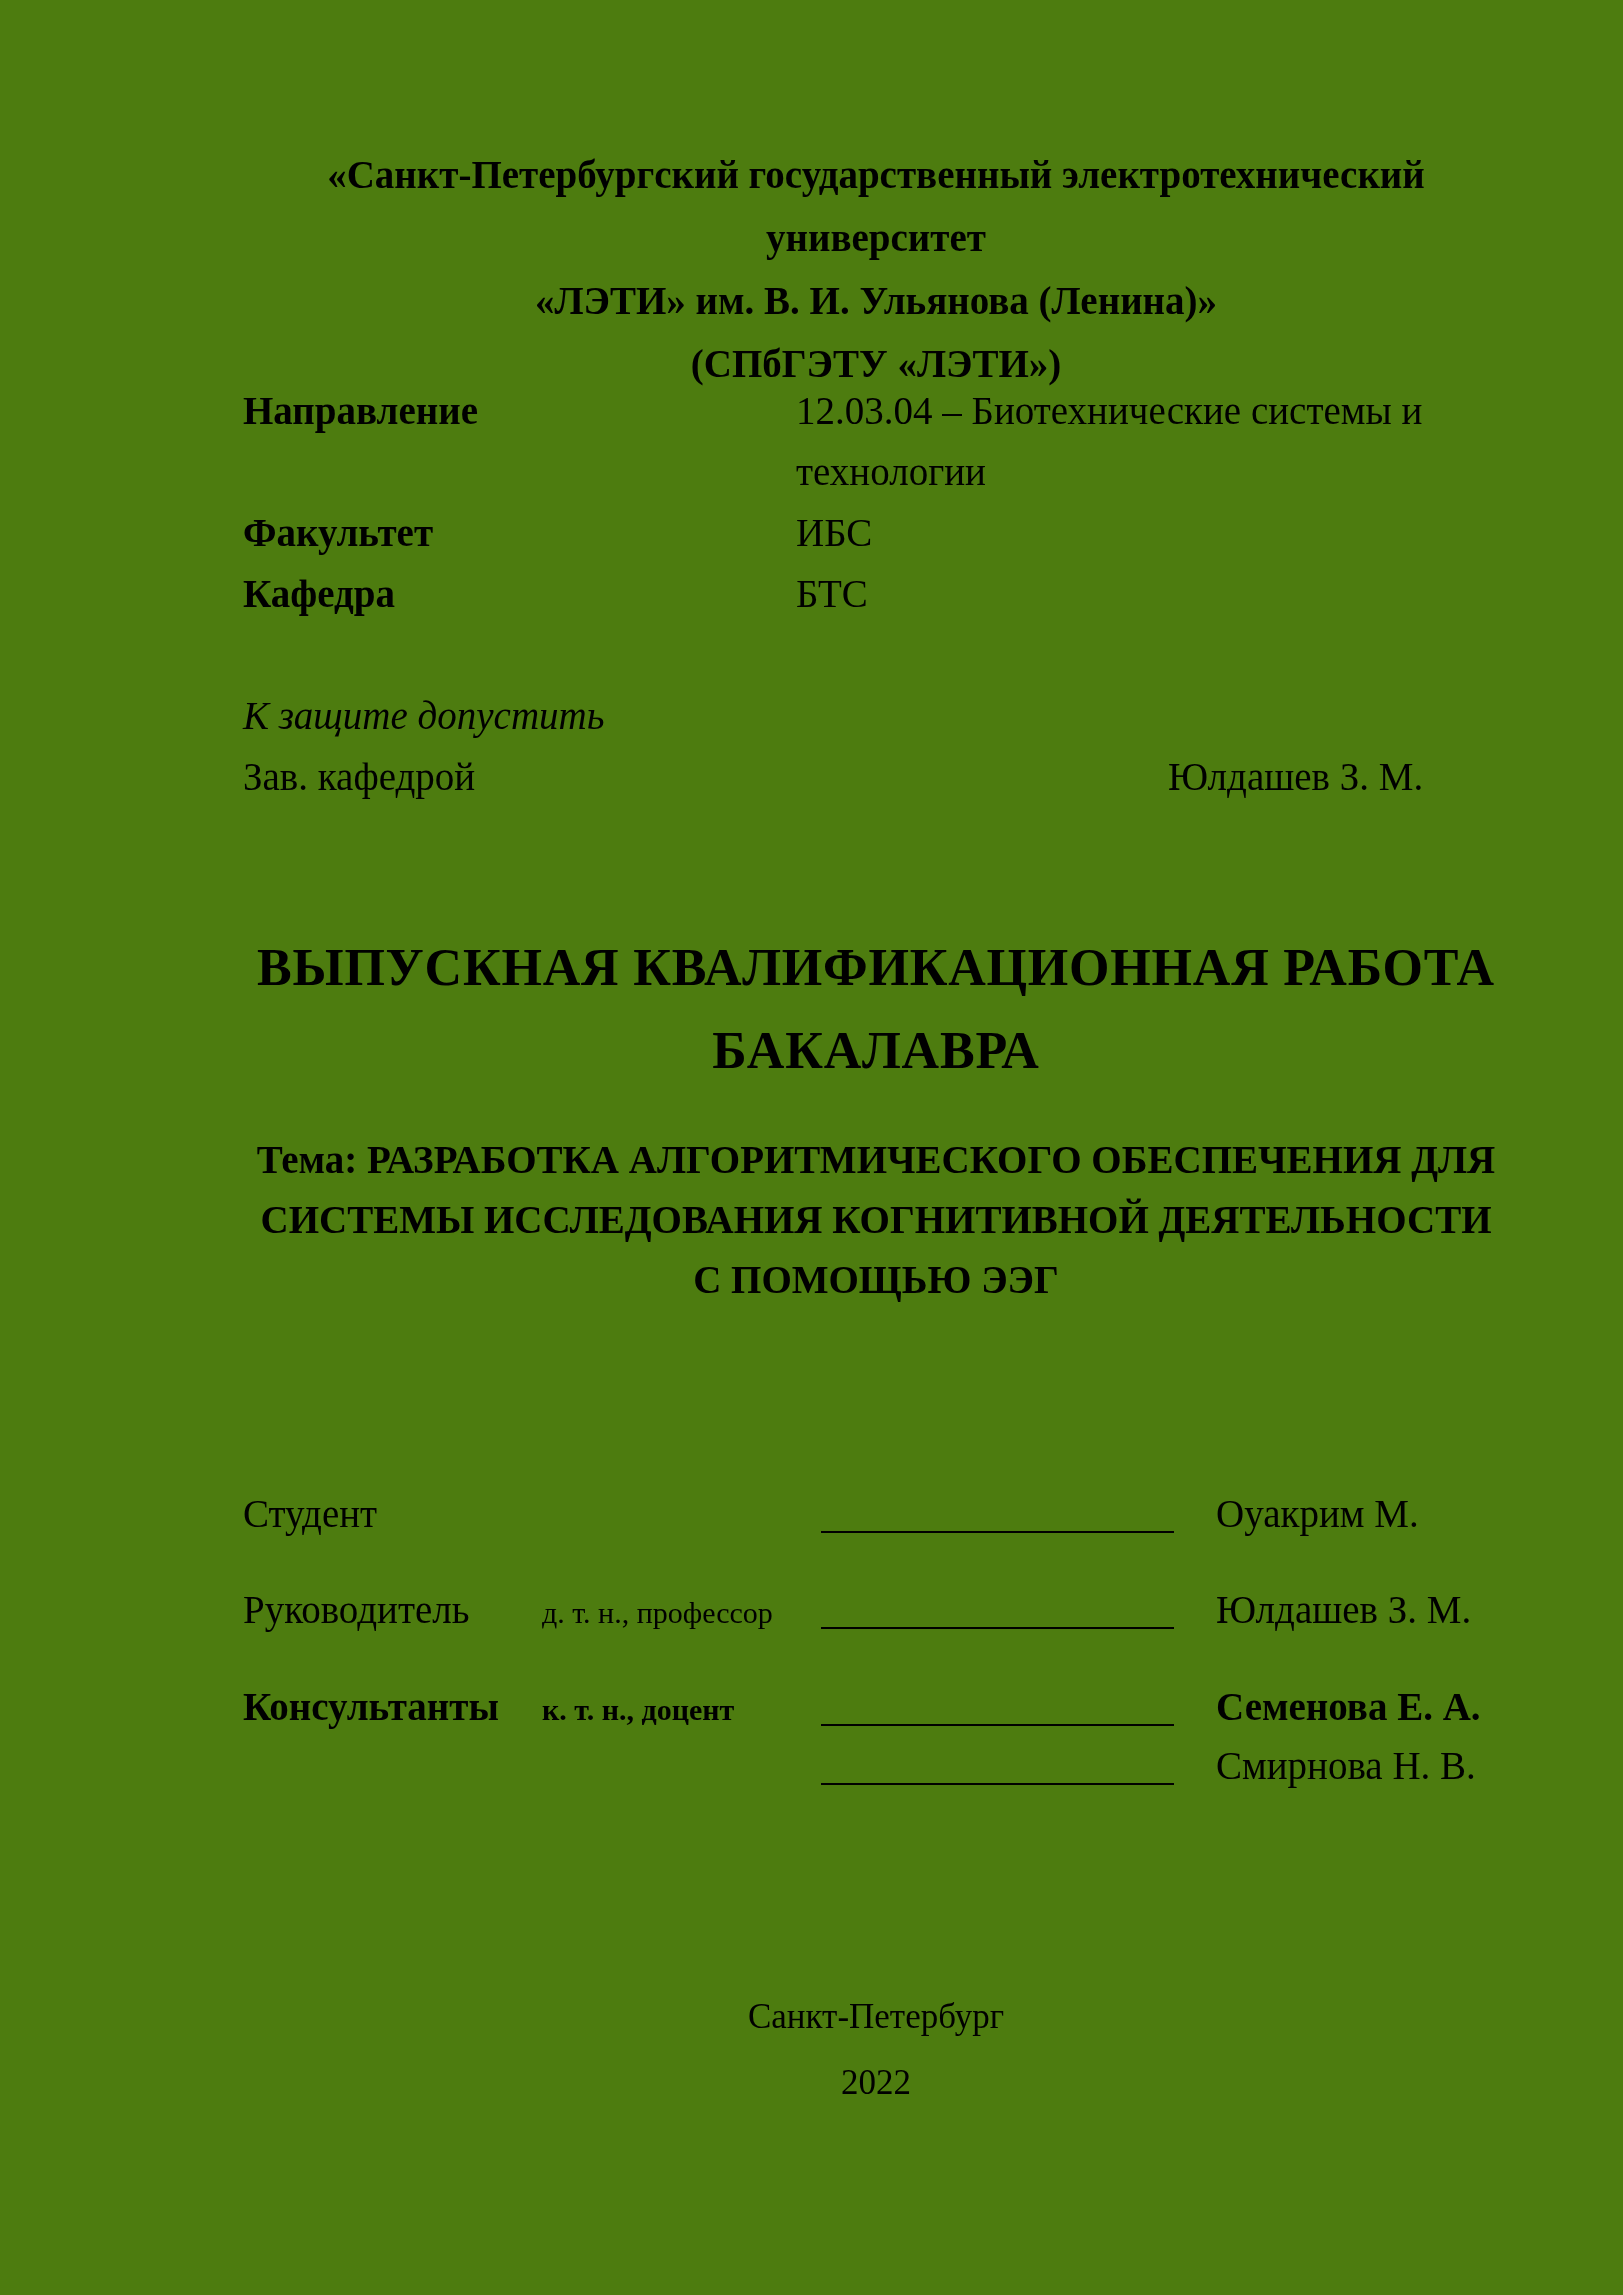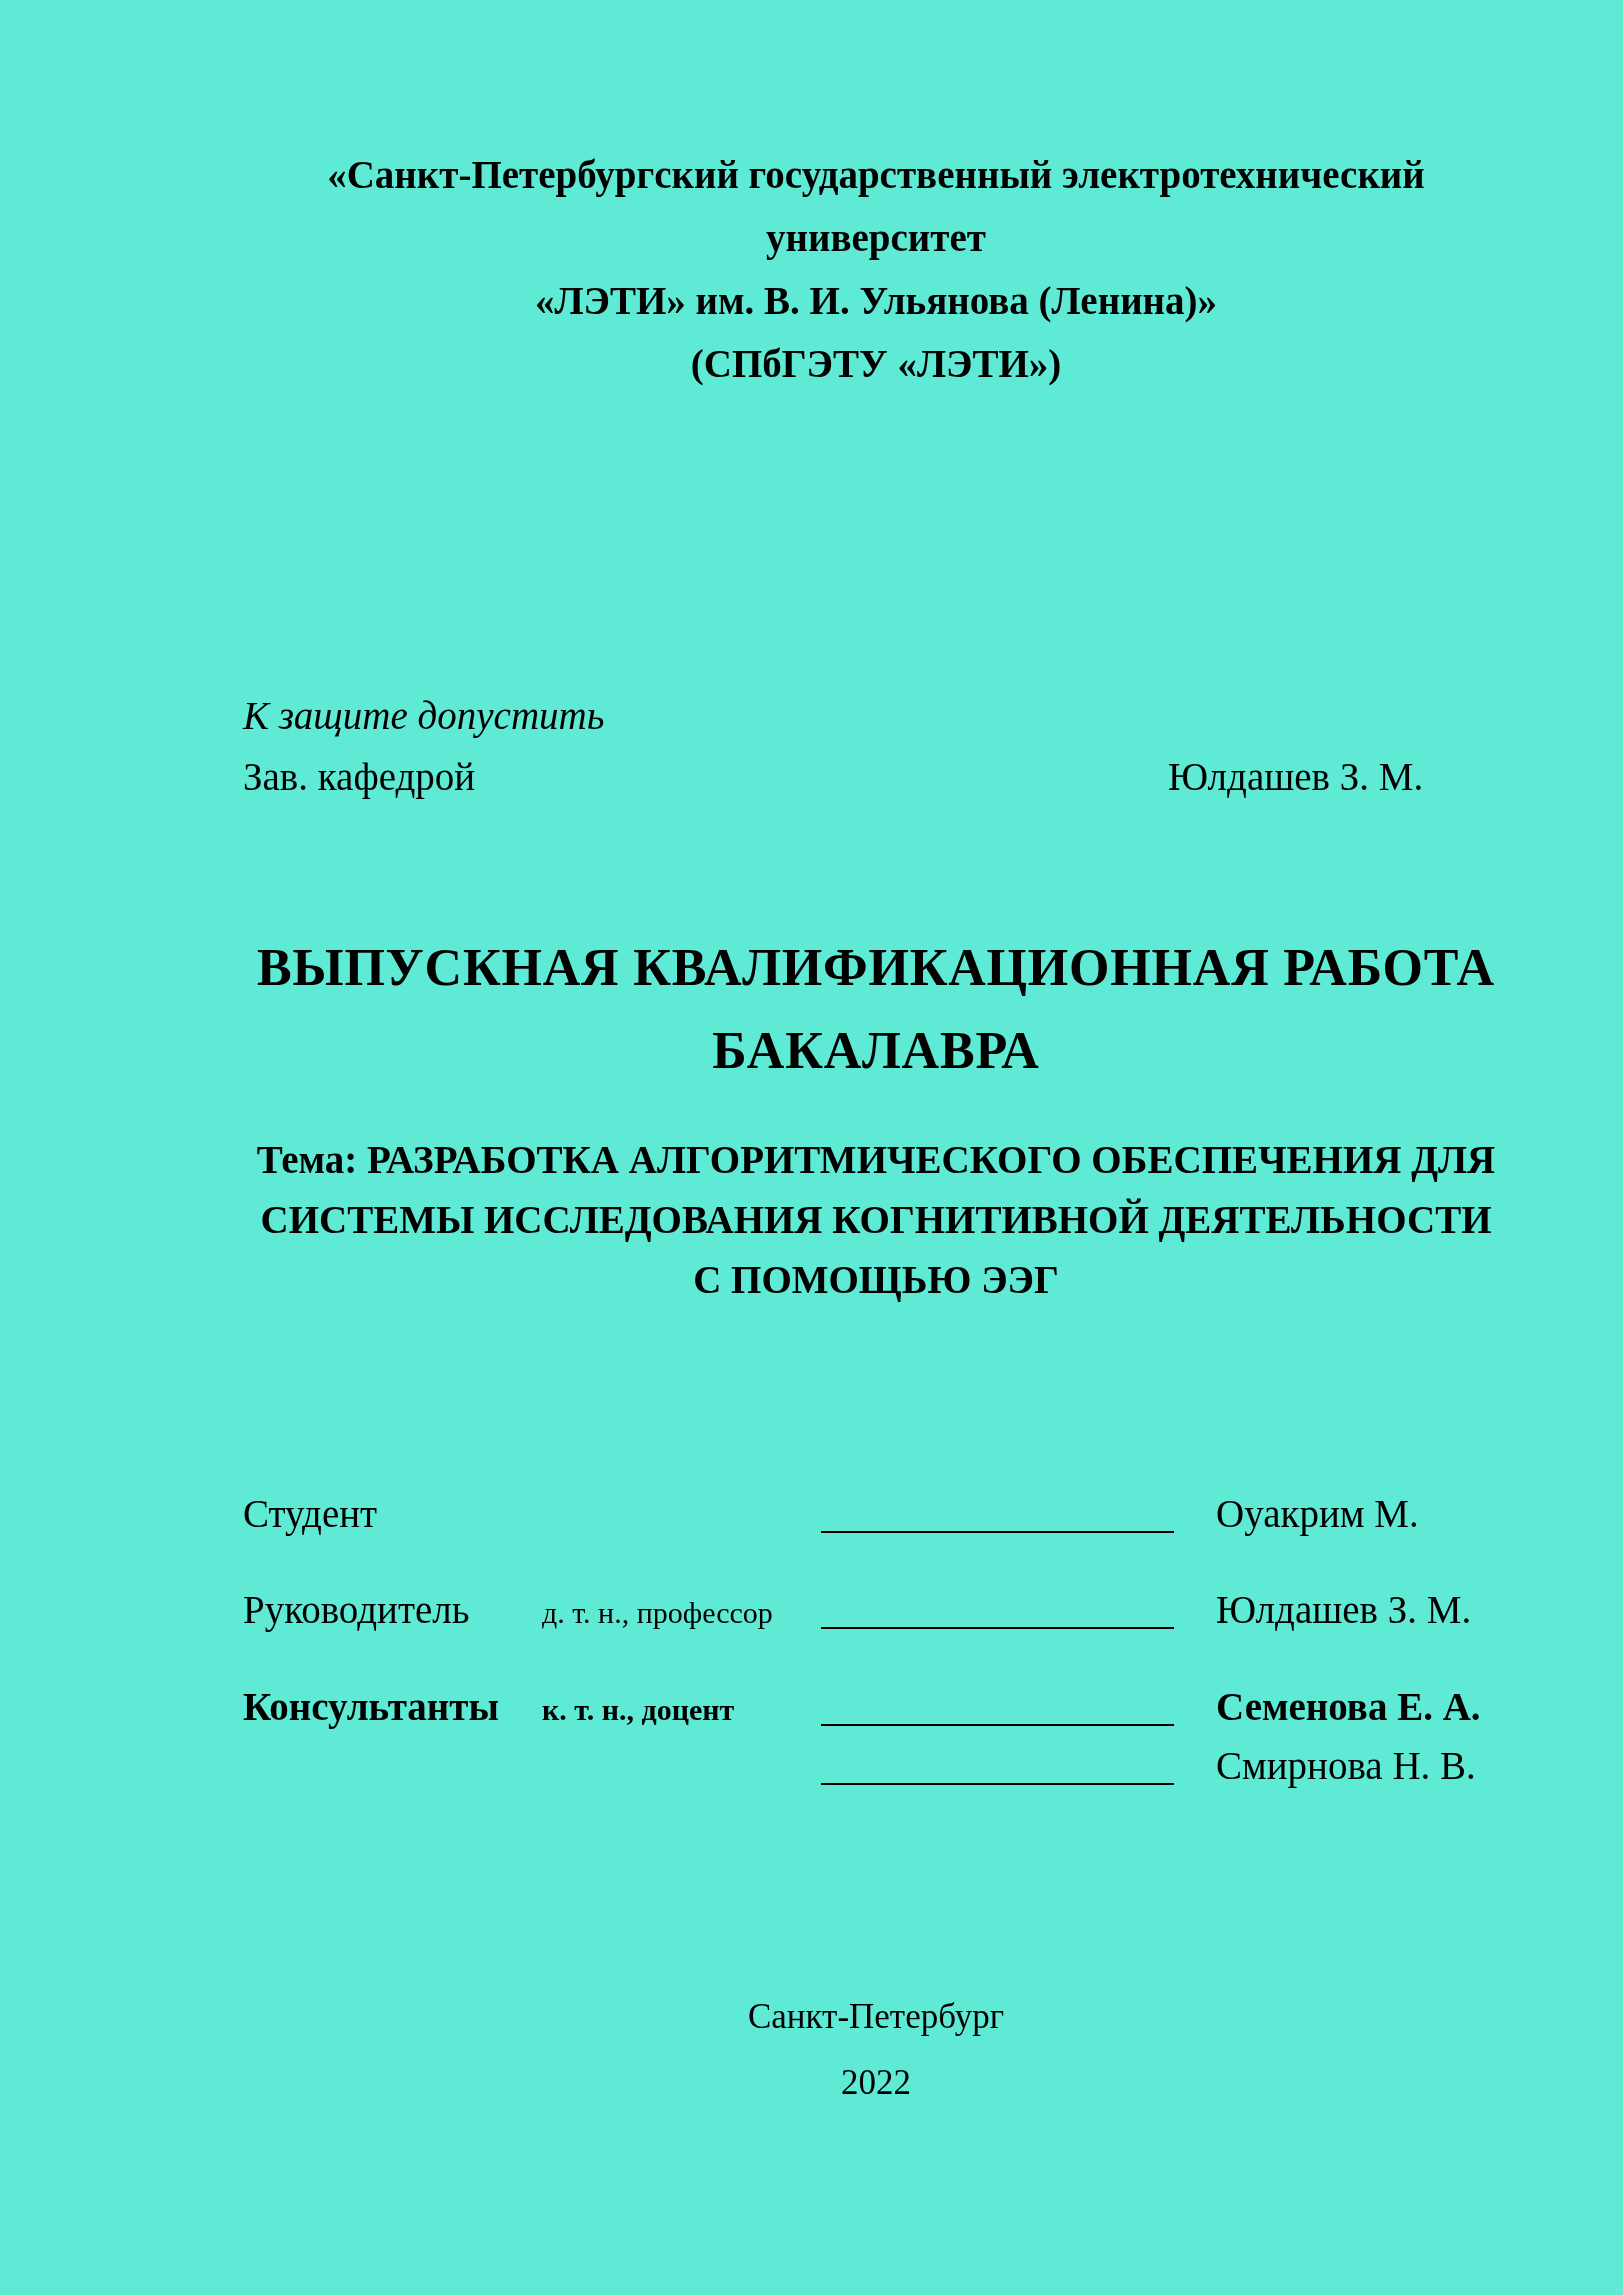--- a/index.html
+++ b/index.html
@@ -1,20 +1,20 @@
 <!DOCTYPE html>
 <html lang="ru" style="font-size:12.6px"><head>
 <meta charset="utf-8">
 <style>
   html, body { margin: 0; padding: 0; background: #e8e8e8; }
   .page {
     position: relative;
     width: 1623px;
     height: 2295px;
-    background: #5eead4;
+    background: #4d7c0f;
     color: #000000;
     font-family: "Liberation Serif", "DejaVu Serif", serif;
     overflow: hidden;
     margin: 0 auto;
   }
   .block { position: absolute; left: 243px; width: 1266px; }
 
   
   .uni-header { top: 143px; text-align: center; font-weight: bold; font-size: 39px; line-height: 63px; }
 
@@ -52,20 +52,28 @@
 <body>
 
 <div class="page">
 
   <div class="block uni-header">
     <div>«Санкт-Петербургский государственный электротехнический университет</div>
     <div>«ЛЭТИ» им. В. И. Ульянова (Ленина)»</div>
     <div>(СПбГЭТУ «ЛЭТИ»)</div>
   </div>
 
+  <div class="block details">
+    <div class="label">Направление</div>
+    <div class="value">12.03.04 – Биотехнические системы и технологии</div>
+    <div class="label">Факультет</div>
+    <div class="value">ИБС</div>
+    <div class="label">Кафедра</div>
+    <div class="value">БТС</div>
+  </div>
 
   <div class="block approval">
     <div class="permission">К защите допустить</div>
     <div class="approval-row">
       <span>Зав. кафедрой</span>
       <span class="approval-name">Юлдашев З. М.</span>
     </div>
   </div>
 
   <div class="block work-title">

